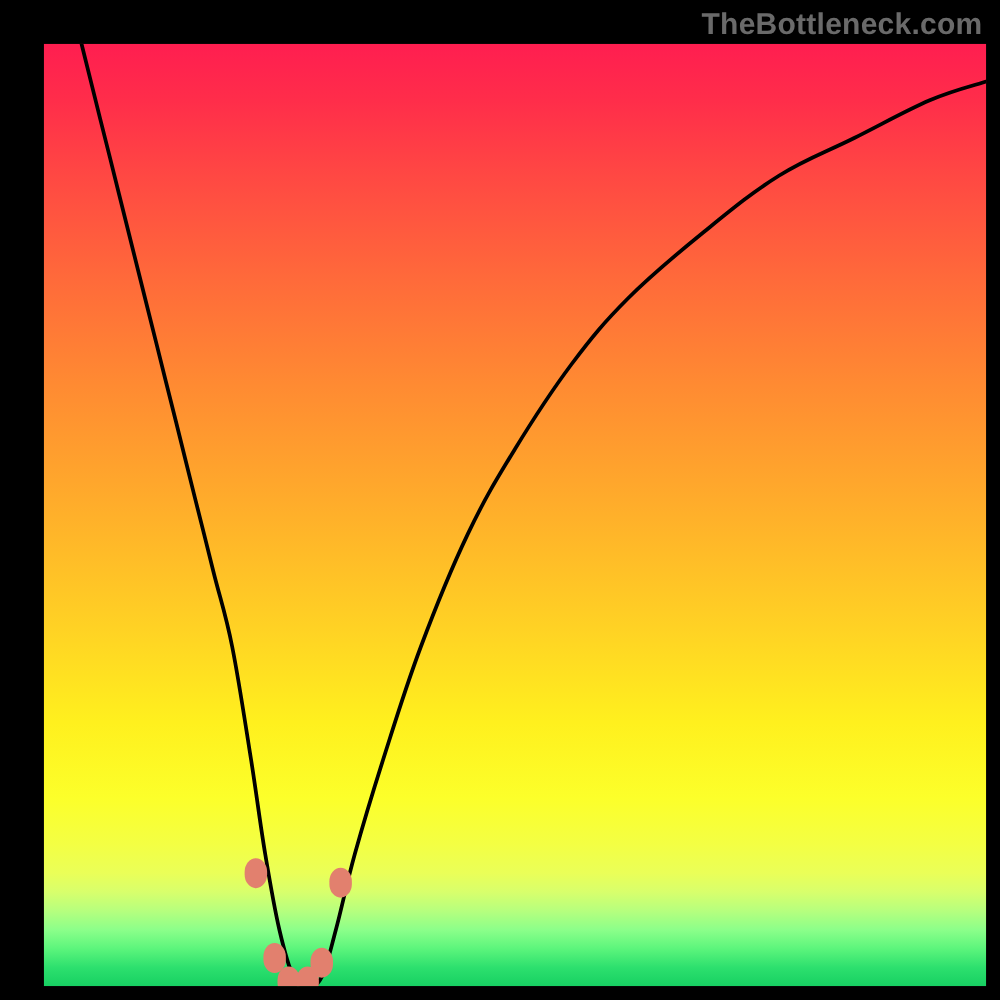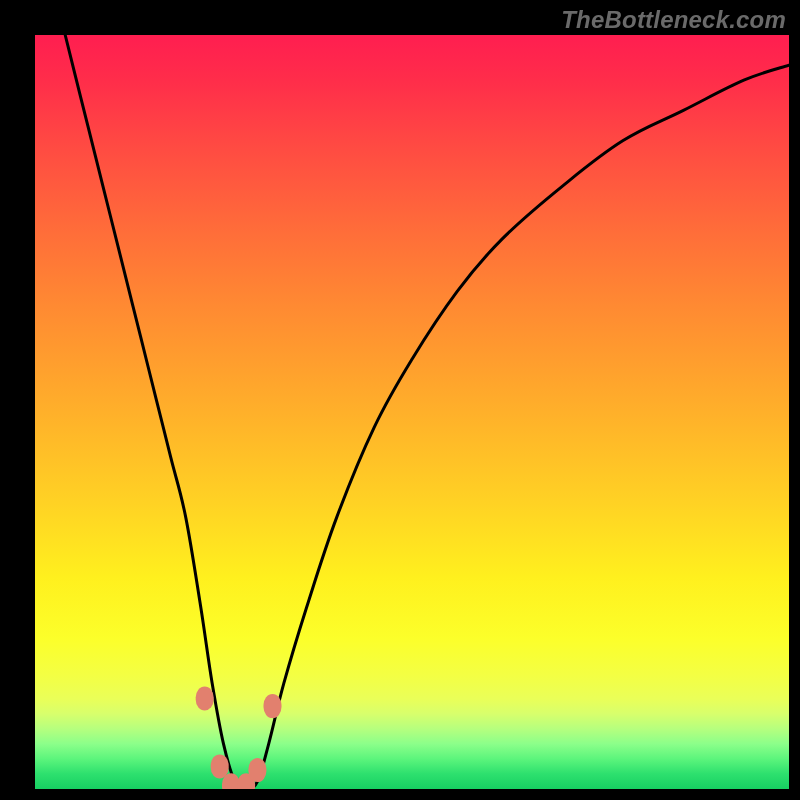--- a/index.html
+++ b/index.html
@@ -55,21 +55,20 @@
   }
   .watermark {
     position: absolute;
     top: 6px;
     right: 14px;
     color: #6a6a6a;
     font-size: 24px;
     font-weight: 600;
     letter-spacing: 0.2px;
     user-select: none;
-    font-style: italic;
   }
 </style>
 </head>
 <body>
 
 <div class="frame">
 
   <div class="watermark">TheBottleneck.com</div>
 
   <div class="plot-area">

